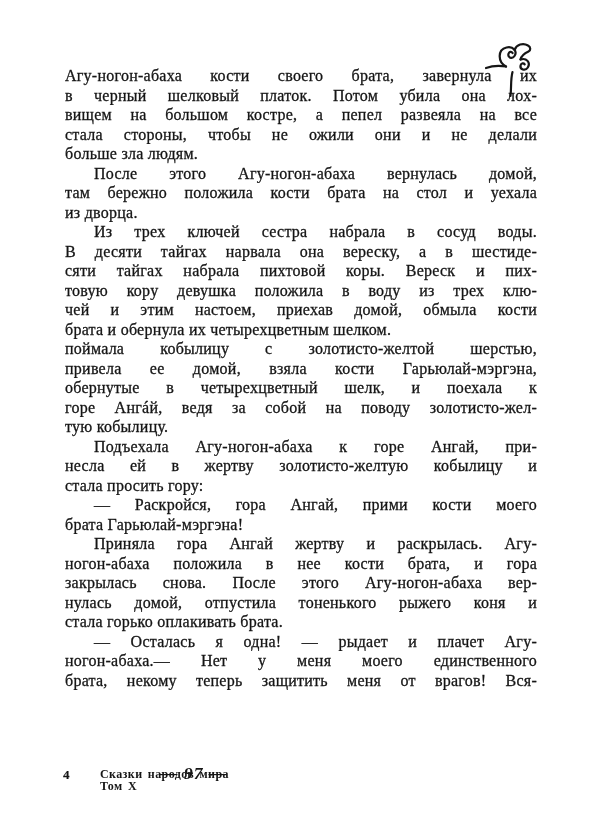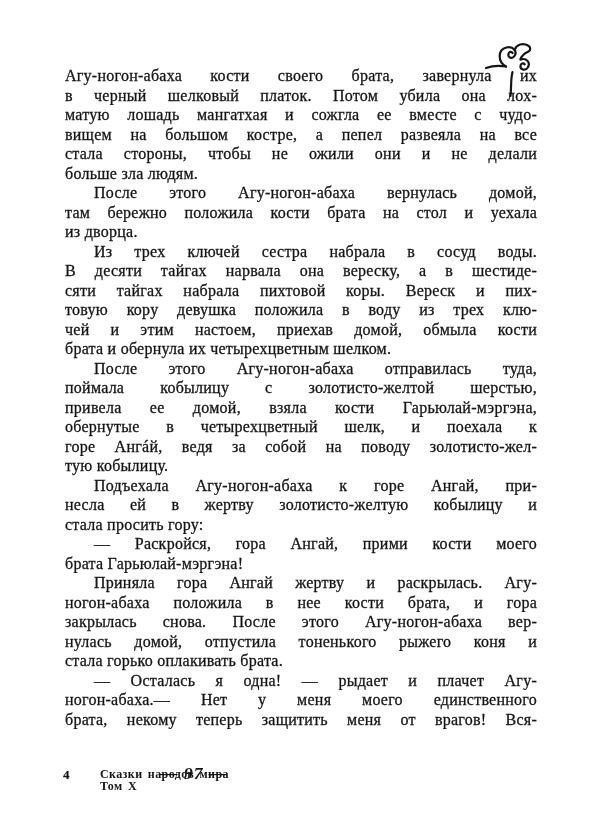--- a/index.html
+++ b/index.html
@@ -97,40 +97,38 @@
         <path d="M35.5,17.5 C41.5,15.5 45.8,20.5 42.8,25.5 C40.2,29.5 34.5,27.5 35.6,23.3 C36.2,21 38.7,20.8 39.7,22.3"></path>
         <path d="M27.5,30 C25.5,37.5 26.5,45 25.5,54"></path>
       </g>
     </svg>
   </div>
 
   <div class="text-block">
       <div class="para">
         <div class="line">Агу-ногон-абаха кости своего брата, завернула их</div>
         <div class="line">в черный шелковый платок. Потом убила она лох-</div>
-        <div class="line">матую лошадь мангатхая и сожгла ее вместе с чудо-</div>
         <div class="line">вищем на большом костре, а пепел развеяла на все</div>
         <div class="line">стала стороны, чтобы не ожили они и не делали</div>
         <div class="line flush">больше зла людям.</div>
       </div>
       <div class="para">
         <div class="line indent">После этого Агу-ногон-абаха вернулась домой,</div>
         <div class="line">там бережно положила кости брата на стол и уехала</div>
         <div class="line flush">из дворца.</div>
       </div>
       <div class="para">
         <div class="line indent">Из трех ключей сестра набрала в сосуд воды.</div>
         <div class="line">В десяти тайгах нарвала она вереску, а в шестиде-</div>
         <div class="line">сяти тайгах набрала пихтовой коры. Вереск и пих-</div>
         <div class="line">товую кору девушка положила в воду из трех клю-</div>
         <div class="line">чей и этим настоем, приехав домой, обмыла кости</div>
         <div class="line flush">брата и обернула их четырехцветным шелком.</div>
       </div>
       <div class="para">
-        <div class="line indent">После этого Агу-ногон-абаха отправилась туда,</div>
         <div class="line">поймала кобылицу с золотисто-желтой шерстью,</div>
         <div class="line">привела ее домой, взяла кости Гарьюлай-мэргэна,</div>
         <div class="line">обернутые в четырехцветный шелк, и поехала к</div>
         <div class="line">горе Ангáй, ведя за собой на поводу золотисто-жел-</div>
         <div class="line flush">тую кобылицу.</div>
       </div>
       <div class="para">
         <div class="line indent">Подъехала Агу-ногон-абаха к горе Ангай, при-</div>
         <div class="line">несла ей в жертву золотисто-желтую кобылицу и</div>
         <div class="line flush">стала просить гору:</div>

